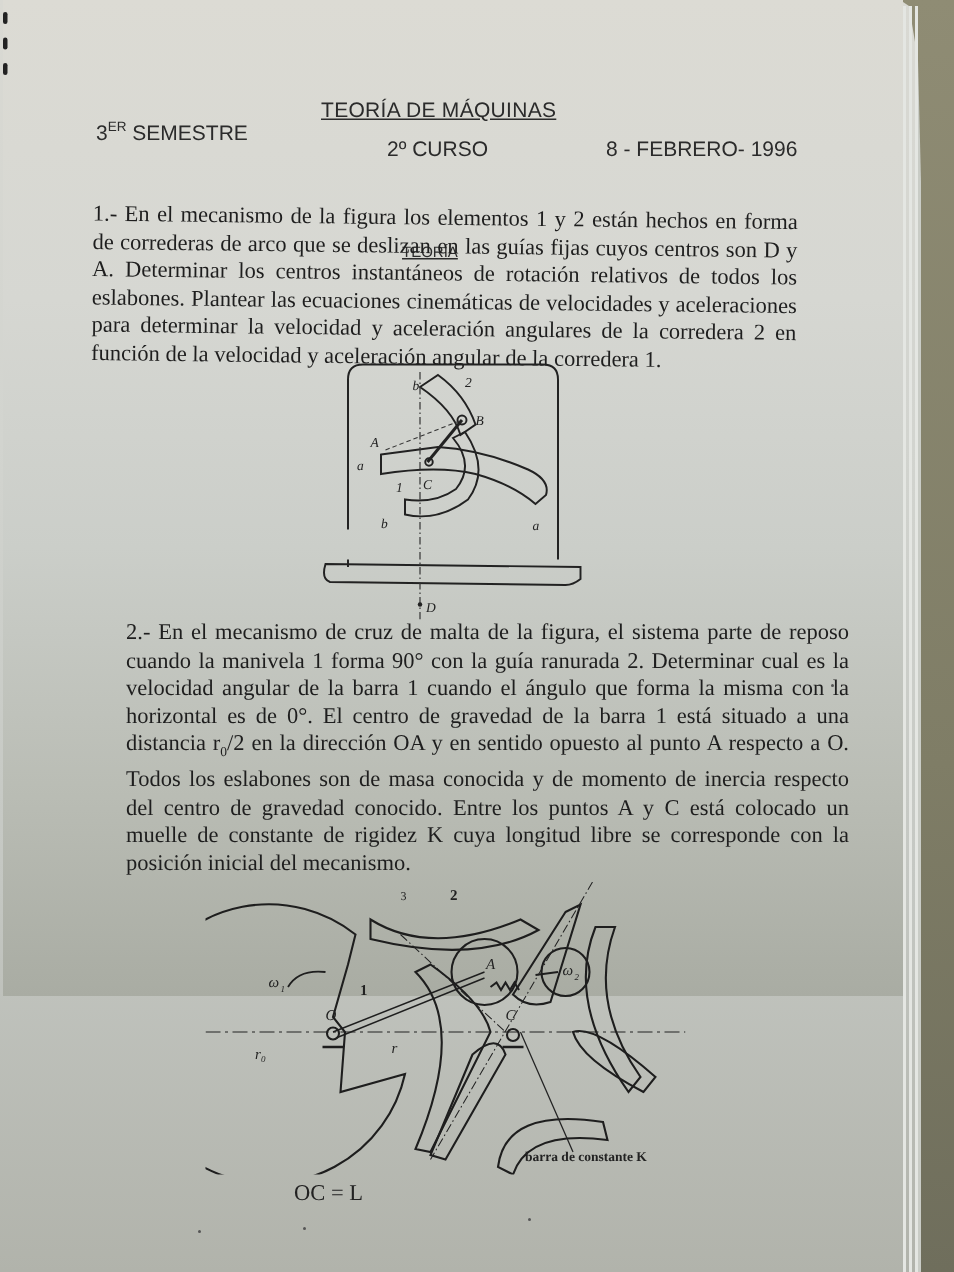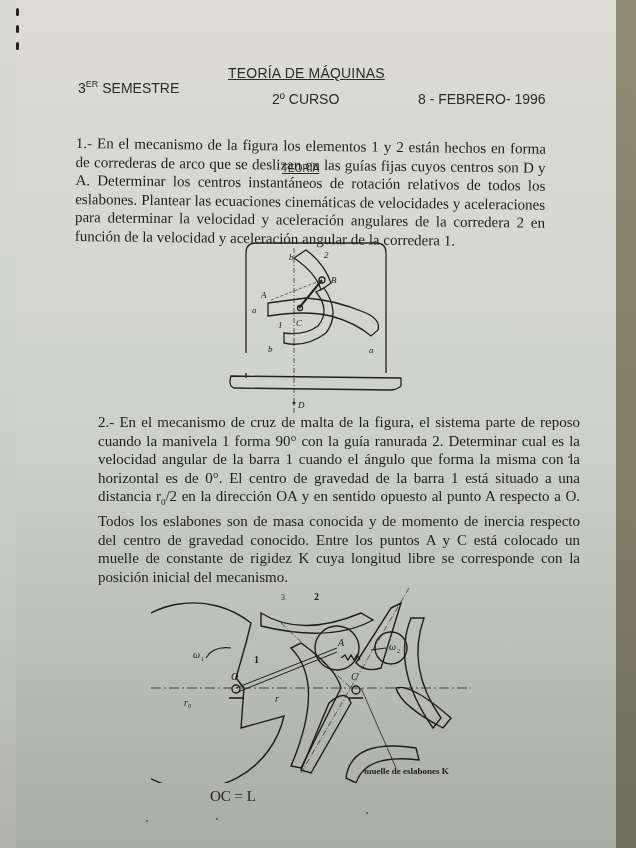--- a/index.html
+++ b/index.html
@@ -9,21 +9,21 @@
       font-family: "Liberation Serif", serif;
     }
     .stack {
       position:absolute; top:0; left:0; width:612px; height:848px;
       background: linear-gradient(180deg, #d9d9d3 0%, #d2d4cf 35%, #c4c7c2 70%, #b1b3ab 100%);
       border-right: 2px solid #c9ccc6;
       clip-path: polygon(0 0, 600px 0, 606px 4px, 612px 40px, 632px 848px, 0 848px);
     }
     .edge { position:absolute; top:4px; width:2px; height:844px; background:#e4e6e2; }
     .page {
-      position:absolute; top:0; left:16px; width:600px; height:848px;
+      position:absolute; top:0; left:2px; width:600px; height:664px;
       background: linear-gradient(180deg, #dcdbd4 0%, #d6d7d2 30%, #cbcec9 55%, #b9bcb4 80%, #a9aca3 100%);
     }
     .holes { position:absolute; left:0; top:0; }
     .hole { position:absolute; left:0; width:3px; height:8px; background:#222; border-radius:2px; }
     .sans { font-family: "Liberation Sans", sans-serif; color:#2b2b2b; }
     .t-title { position:absolute; left:212px; top:65px; font-size:14px; text-decoration:underline; letter-spacing:0.2px; }
     .t-sem { position:absolute; left:62px; top:79px; font-size:14px;text-align:center; }
     .t-sem sup { font-size:9px; vertical-align: 6px; }
     .t-curso { position:absolute; left:256px; top:91px; font-size:14px; }
     .t-date { position:absolute; left:402px; top:91px; font-size:14px; }
@@ -129,20 +129,20 @@
       <text x="130" y="12" font-style="normal" font-size="8">3</text>
       <text x="80" y="92">O</text>
       <text x="187" y="58">A</text>
       <text x="200" y="92">C</text>
       <text x="33" y="118">r</text>
         <text x="37" y="120" font-size="6">0</text>
       <text x="124" y="114">r</text>
     </g>
   </svg>
 
-  <div class="muelle">muelle de eslabones K</div>
+  <div class="muelle">barra de constante K</div>
   <div class="oc">OC = L</div>
 
   <div class="dot" style="left:552px;top:456px"></div>
   <div class="dot" style="left:130px;top:820px"></div>
   <div class="dot" style="left:200px;top:818px"></div>
   <div class="dot" style="left:350px;top:812px"></div>
 </div>
 
 </body></html>

